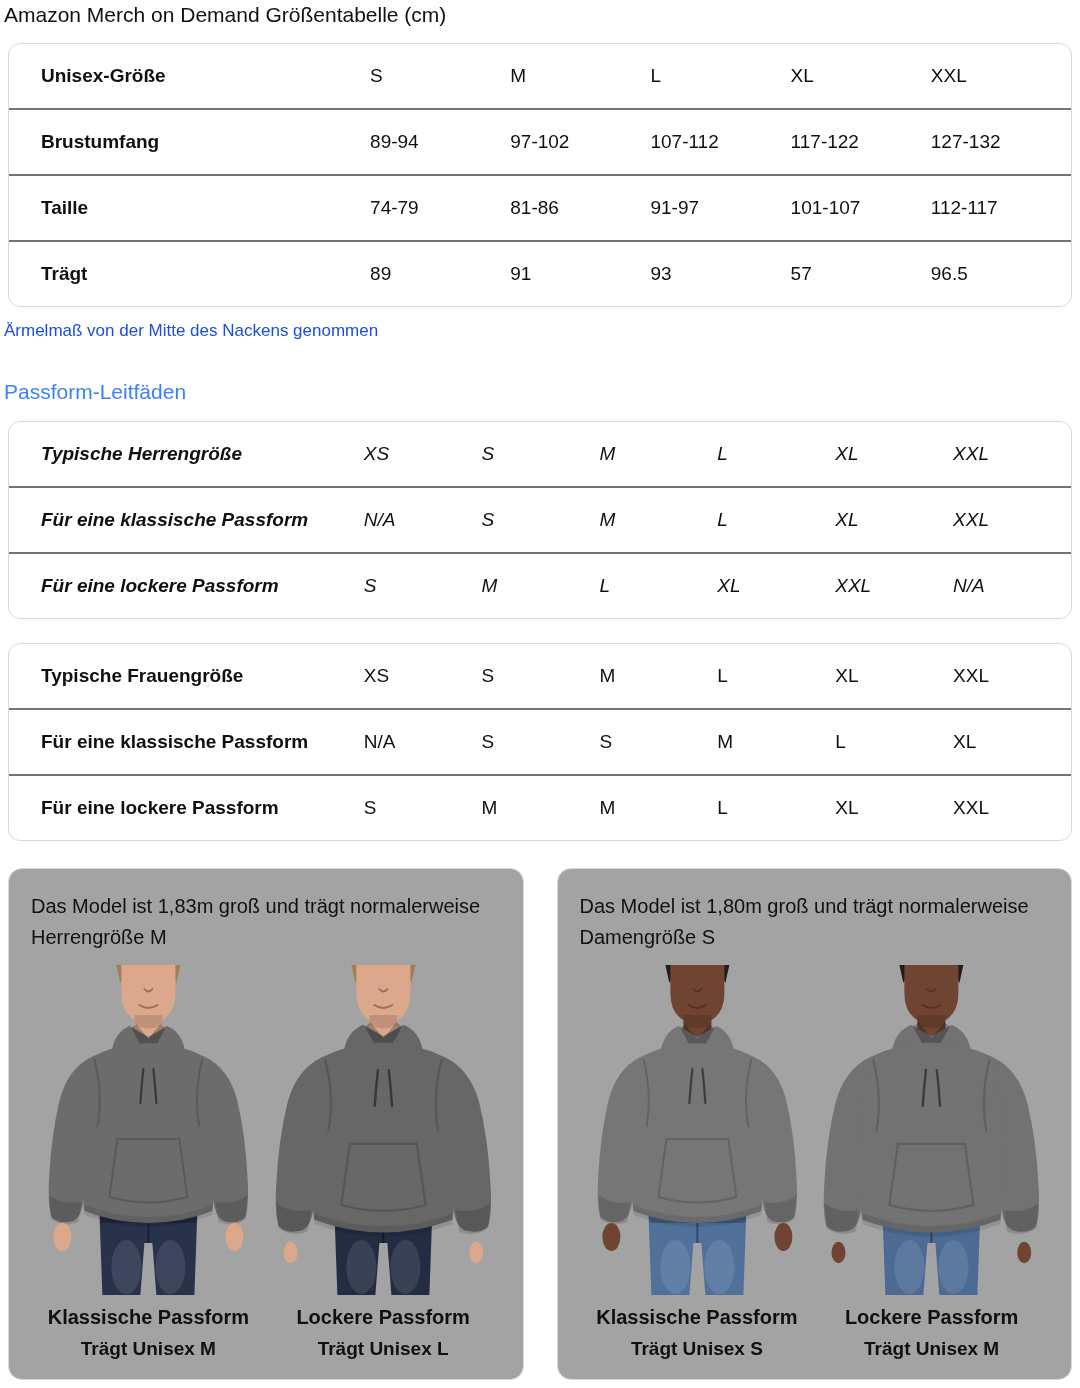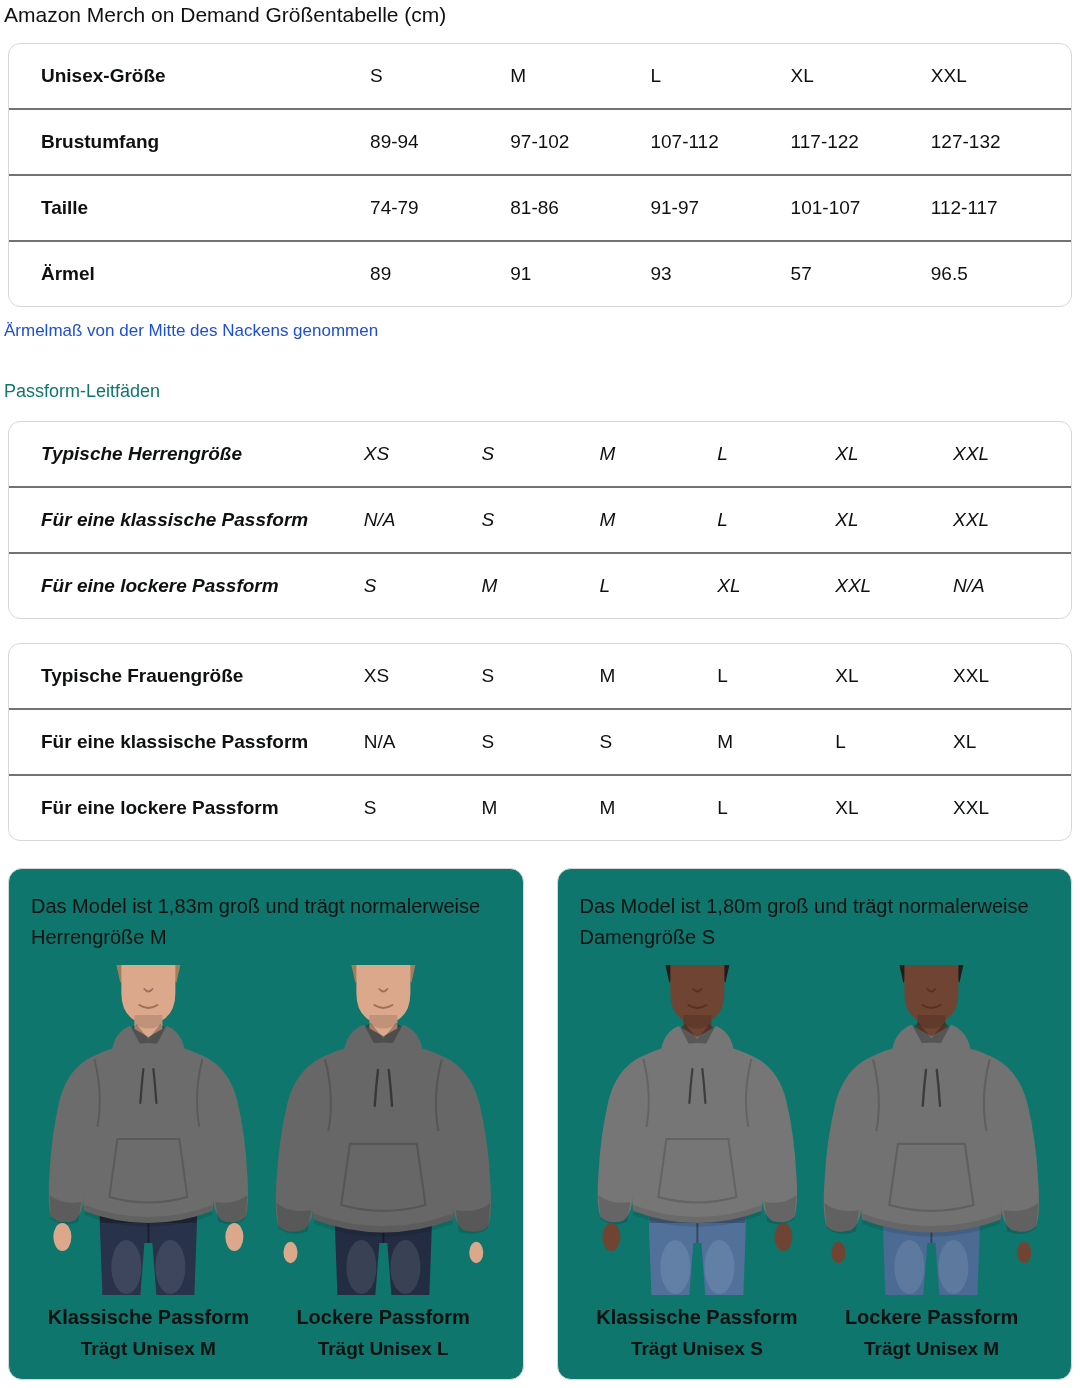--- a/index.html
+++ b/index.html
@@ -41,35 +41,35 @@
   td.row-label { padding-left: 32px; font-weight: 700; overflow: hidden; }
 
   .note {
     font-size: 17px;
     line-height: 21px;
     margin: 13px 0 0 -4px;
     color: #1d4ed8;
   }
 
   .section-heading {
-    font-size: 18px;
+    font-size: 21px;
     line-height: 25px;
     font-weight: 400;
     margin: 38px 0 17px -4px;
-    color: #0f766e;
+    color: #3b82f6;
   }
   .fit-table { margin-bottom: 24px; font-style: italic; }
 
   .model-cards { display: flex; gap: 33px; margin-top: 27px; }
   .model-card {
     flex: 1 1 0;
     border: 1px solid #d5d9d9;
     border-radius: 14px;
     padding: 22px 22px 18px 22px;
-    background: #0f766e;
+    background: #a3a3a3;
   }
   .card-desc {
     font-size: 20px;
     line-height: 31px;
     color: #111111;
     margin-bottom: 12px;
     min-height: 62px;
   }
   .figures { display: flex; }
   .figure { width: 50%; height: 330px; position: relative; overflow: hidden; }
@@ -130,21 +130,21 @@
       </tr>
       <tr>
         <td class="row-label">Taille</td>
         <td>74-79</td>
         <td>81-86</td>
         <td>91-97</td>
         <td>101-107</td>
         <td>112-117</td>
       </tr>
       <tr>
-        <td class="row-label">Ärmel</td>
+        <td class="row-label">Trägt</td>
         <td>89</td>
         <td>91</td>
         <td>93</td>
         <td>57</td>
         <td>96.5</td>
       </tr>
     </tbody>
       </table>
   </div>
 

